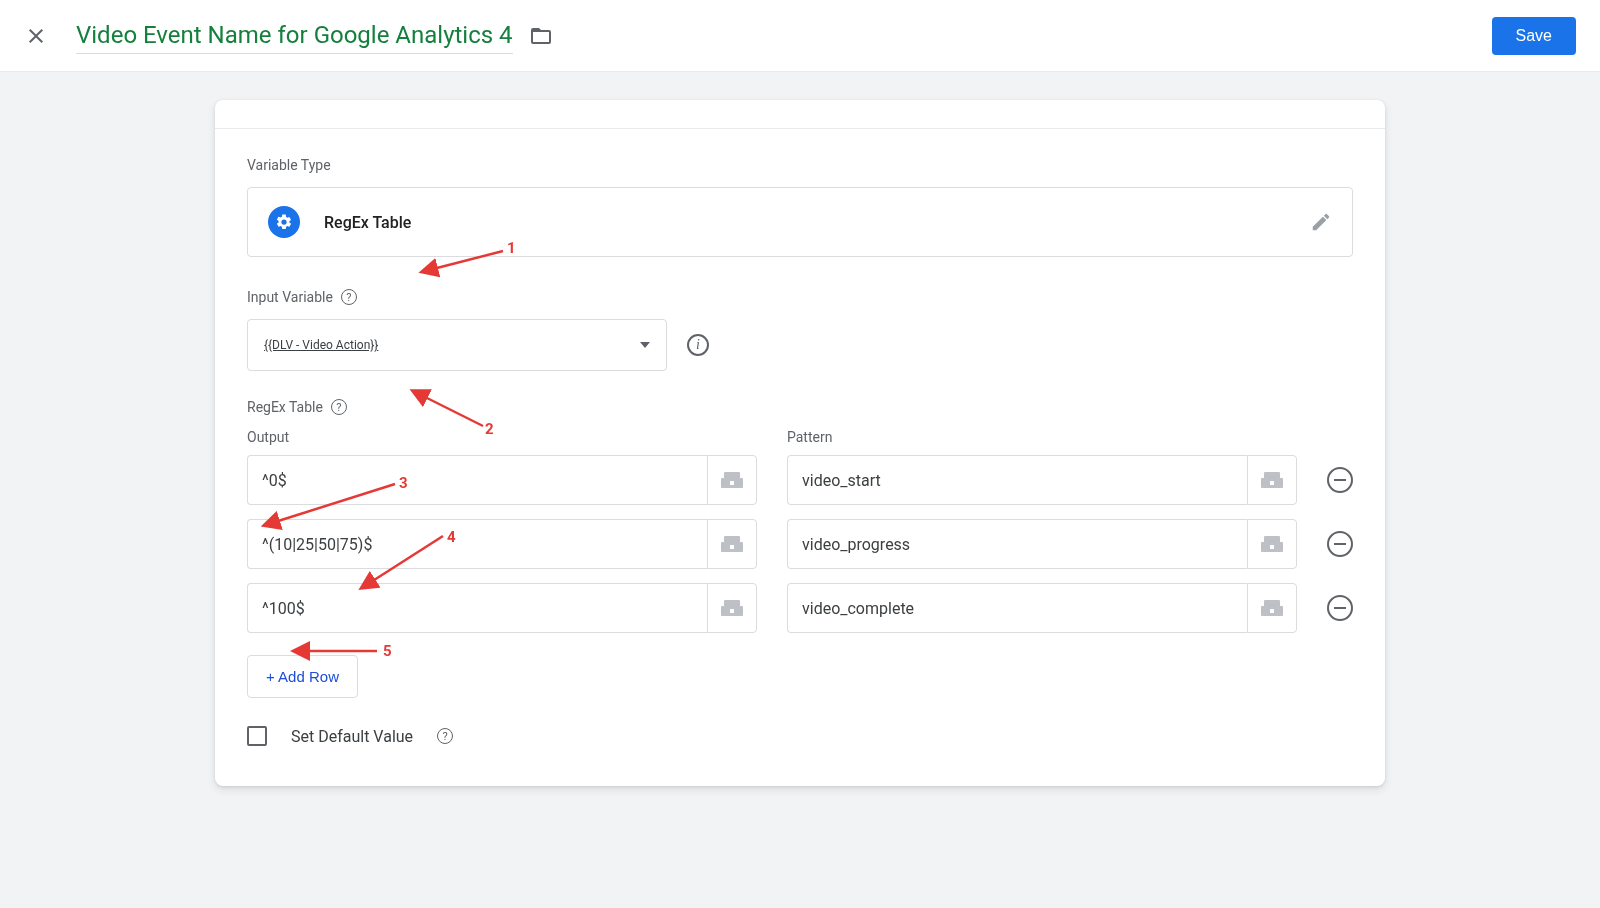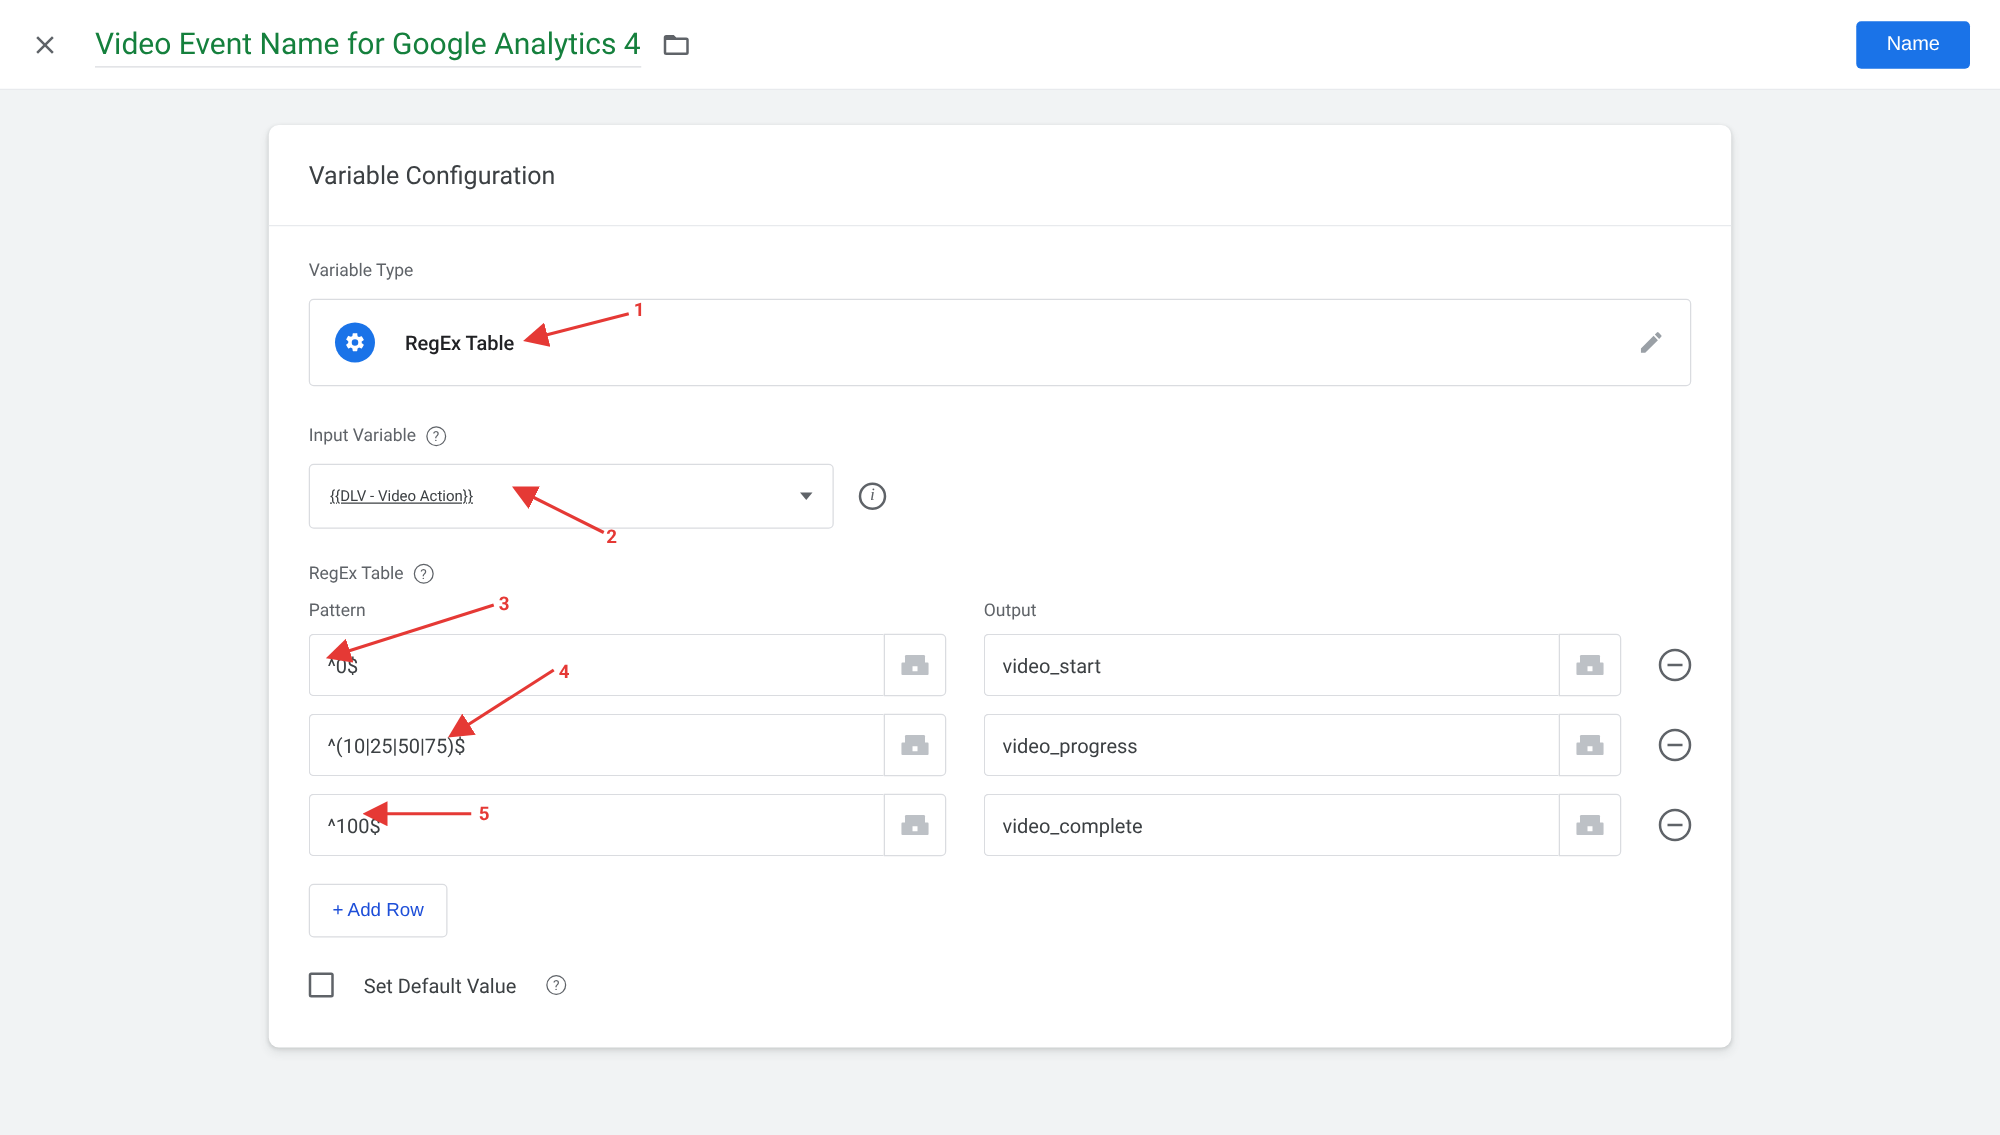--- a/index.html
+++ b/index.html
@@ -262,27 +262,26 @@
       </svg>
   </div>
   <div class="title-wrap">
     <div class="title-text">Video Event Name for Google Analytics 4</div>
     <div class="folder-icon">
       <svg viewBox="0 0 24 24" width="24" height="24">
           <path d="M20 6h-8l-2-2H4a2 2 0 0 0-2 2v12a2 2 0 0 0 2 2h16a2 2 0 0 0 2-2V8a2 2 0 0 0-2-2zm0 12H4V8h16v10z" fill="currentColor"></path>
         </svg>
     </div>
   </div>
-  <button class="save-btn">Name</button>
+  <button class="save-btn">Save</button>
 </div>
 
 <div class="canvas">
   <div class="card">
 
-    <div class="card-title">Variable Configuration</div>
     <div class="divider"></div>
 
     <div class="section-label">Variable Type</div>
 
     <div class="type-box">
       <div class="type-icon">
         <svg viewBox="0 0 24 24">
             <path d="M19.14 12.94a7.07 7.07 0 0 0 .05-.94 7.07 7.07 0 0 0-.05-.94l2.03-1.58a.5.5 0 0 0 .12-.64l-1.92-3.32a.5.5 0 0 0-.6-.22l-2.39.96a7.03 7.03 0 0 0-1.62-.94l-.36-2.54A.5.5 0 0 0 13.9 2h-3.84a.5.5 0 0 0-.49.42l-.36 2.54c-.58.24-1.12.55-1.62.94l-2.39-.96a.5.5 0 0 0-.6.22L2.68 8.48a.5.5 0 0 0 .12.64l2.03 1.58a7.07 7.07 0 0 0-.05.94c0 .32.02.63.05.94l-2.03 1.58a.5.5 0 0 0-.12.64l1.92 3.32c.13.22.39.31.6.22l2.39-.96c.5.39 1.04.7 1.62.94l.36 2.54a.5.5 0 0 0 .49.42h3.84a.5.5 0 0 0 .49-.42l.36-2.54c.58-.24 1.12-.55 1.62-.94l2.39.96c.21.09.47 0 .6-.22l1.92-3.32a.5.5 0 0 0-.12-.64l-2.03-1.58zM12 15.5A3.5 3.5 0 1 1 12 8.5a3.5 3.5 0 0 1 0 7z"></path>
           </svg>
       </div>
@@ -306,22 +305,22 @@
       </div>
       <div class="info-circle">i</div>
     </div>
 
     <div class="section-label">
       <span>RegEx Table</span>
       <span class="help-circle">?</span>
     </div>
 
     <div class="table-head">
+      <div class="col-label col-output">Output</div>
       <div class="col-label col-pattern">Pattern</div>
-      <div class="col-label col-output">Output</div>
     </div>
 
     <div class="table-rows" id="table-rows">
         <div class="table-row">
     <div class="cell-group">
       <input class="text-input" value="^0$" style="">
       <div class="brick-btn">
         <svg width="22" height="16" viewBox="0 0 22 16">
                 <rect x="0" y="6" width="22" height="10" rx="1" fill="#bdc1c6"></rect>
                 <rect x="3" y="0" width="16" height="8" rx="1" fill="#bdc1c6"></rect>

